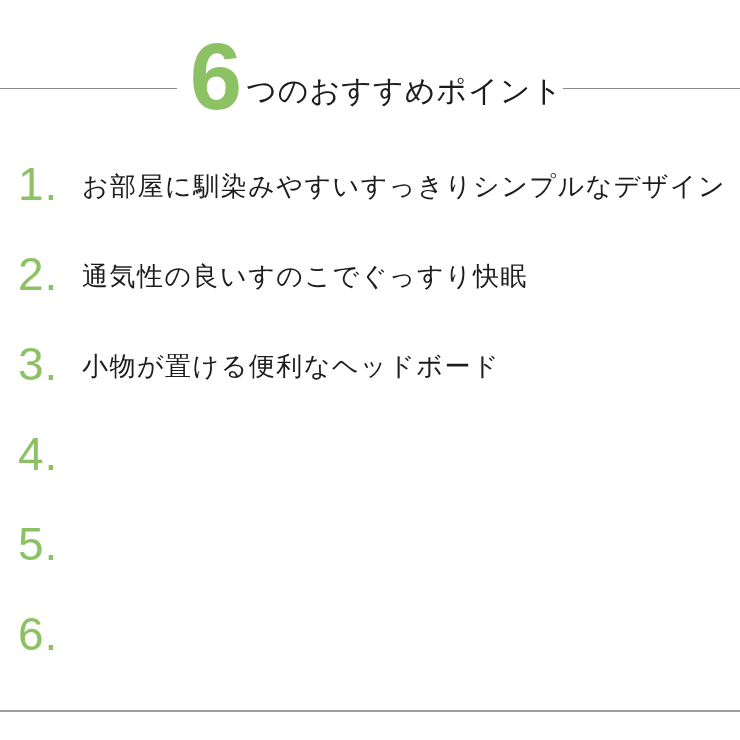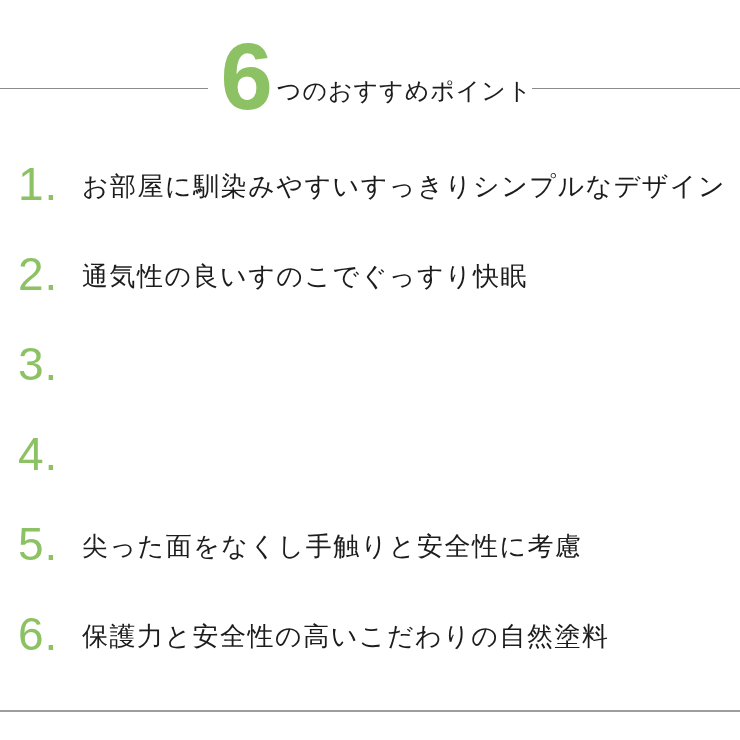--- a/index.html
+++ b/index.html
@@ -42,21 +42,21 @@
     color: var(--accent-green);
     font-size: 94px;
     font-weight: 600;
     line-height: 1;
     margin: 0 4px 0 13px;
     transform: translateY(-11px);
     letter-spacing: 0;
   }
   .header-title {
     color: var(--text-color);
-    font-size: 24px;
+    font-size: 30px;
     font-weight: 500;
     line-height: 1;
     letter-spacing: 1px;
     transform: translateY(3px);
     white-space: nowrap;
   }
 
   
   .points {
     position: absolute;
@@ -115,29 +115,28 @@
     <li class="point">
       <span class="point-num">1.</span>
       <span class="point-text">お部屋に馴染みやすいすっきりシンプルなデザイン</span>
     </li>
     <li class="point">
       <span class="point-num">2.</span>
       <span class="point-text">通気性の良いすのこでぐっすり快眠</span>
     </li>
     <li class="point">
       <span class="point-num">3.</span>
+      <span class="point-text">小物が置ける便利なヘッドボード</span>
     </li>
     <li class="point">
       <span class="point-num">4.</span>
     </li>
     <li class="point">
       <span class="point-num">5.</span>
-      <span class="point-text">尖った面をなくし手触りと安全性に考慮</span>
     </li>
     <li class="point">
       <span class="point-num">6.</span>
-      <span class="point-text">保護力と安全性の高いこだわりの自然塗料</span>
     </li>
   </ul>
 
   <div class="bottom-divider"></div>
 
 </div>
 
 </body></html>

